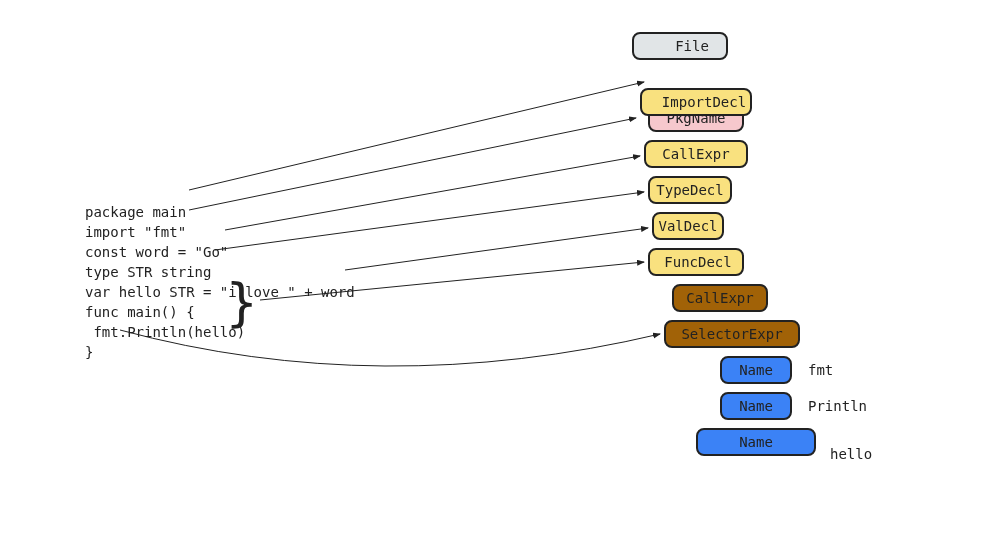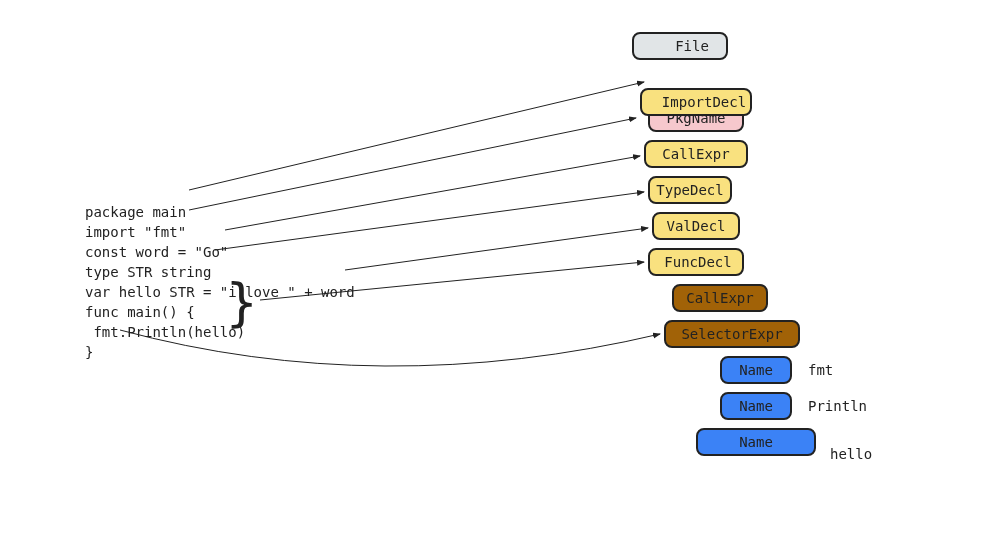--- a/index.html
+++ b/index.html
@@ -92,21 +92,21 @@
   </div>
 <div class="node yellow" style="left:640px; top:88px; width:112px;padding-left:28px;">
     <span>ImportDecl</span>
   </div>
 <div class="node yellow" style="left:644px; top:140px; width:104px;">
     <span>CallExpr</span>
   </div>
 <div class="node yellow" style="left:648px; top:176px; width:84px;">
     <span>TypeDecl</span>
   </div>
-<div class="node yellow" style="left:652px; top:212px; width:88px;">
+<div class="node yellow" style="left:652px; top:212px; width:72px;">
     <span>ValDecl</span>
   </div>
 <div class="node yellow" style="left:648px; top:248px; width:96px;padding-left:16px;">
     <span>FuncDecl</span>
   </div>
 <div class="node green" style="left:672px; top:284px; width:96px;">
     <span>CallExpr</span>
   </div>
 <div class="node green" style="left:664px; top:320px; width:136px;">
     <span>SelectorExpr</span>

